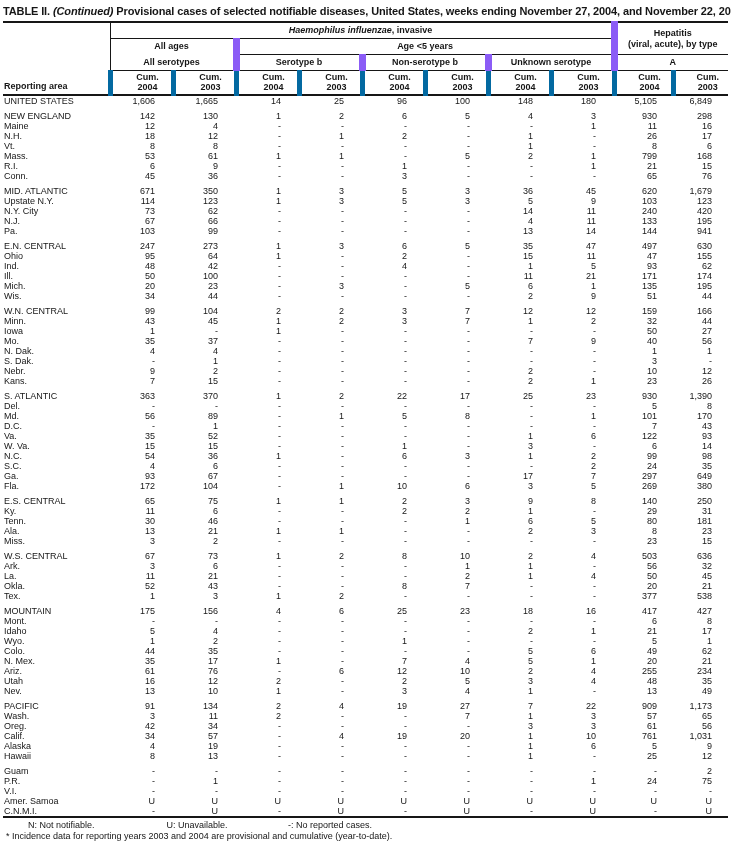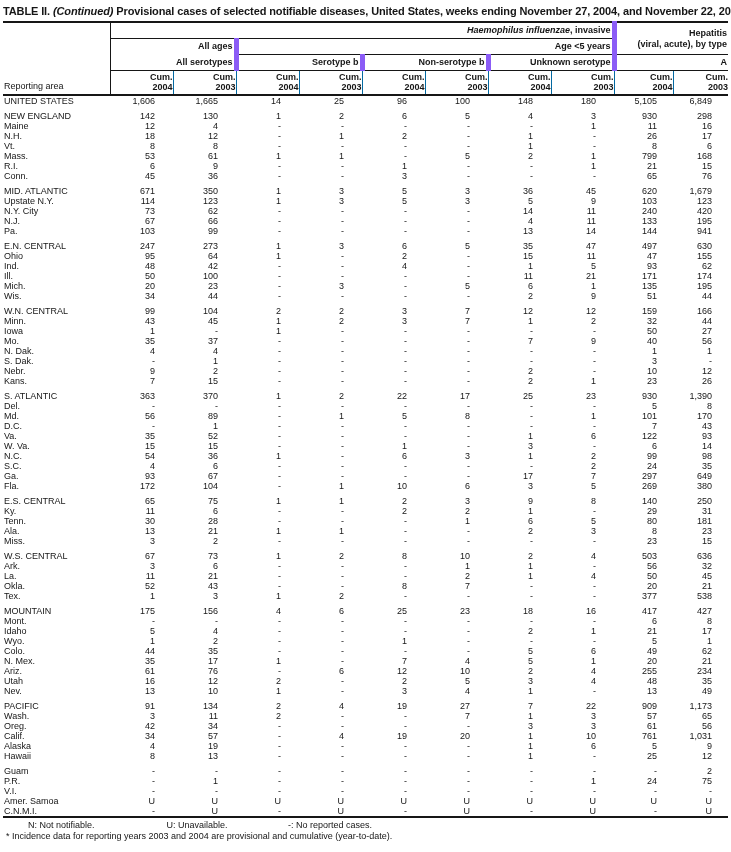--- a/index.html
+++ b/index.html
@@ -19,34 +19,34 @@
 
   table.main {
     border-collapse: collapse; table-layout: fixed;
     width: 725px; margin-top: 3px;
     border-top: 2px solid #161616;
     border-bottom: 2px solid #161616;
   }
   th, td { padding: 0; font-size: 9px; }
 
   thead th {
-    font-weight: bold; text-align: right; vertical-align: middle;
+    font-weight: bold; text-align: center; vertical-align: middle;
     line-height: 11px; padding: 2px 1px;
   }
   td.ra {
     border-right: 1px solid #161616;
     border-bottom: 2px solid #161616;
     vertical-align: bottom; text-align: left;
-    font-weight: normal; padding: 0 0 3px 1px;
+    font-weight: bold; padding: 0 0 3px 1px;
   }
-  .bl { border-left: 5px solid #8b5cf6; margin-left: 16px; }
+  .bl { border-left: 7px solid #8b5cf6; margin-left: 16px; }
   .bb { border-bottom: 1px solid #161616; }
   th.hepcell div { line-height: 11px; }
   #cum-row th {
-    border-left: 1px solid #0369a1;
+    border-left: 5px solid #0369a1;
     border-bottom: 2px solid #161616;
     line-height: 10px; padding: 1px 0 2px 12px;
   }
 
   tbody td { line-height: 10px; height: 10px; white-space: nowrap; }
   td.area { text-align: left; padding-left: 1px; }
   td.num  { text-align: right; padding-right: 18px; }
   td.num.hep { padding-right: 16px; }
   tr.sp td { height: 5px; line-height: 5px; font-size: 1px; }
 
@@ -665,21 +665,21 @@
           <td class="num">2</td>
           <td class="num">2</td>
           <td class="num">1</td>
           <td class="num">-</td>
           <td class="num hep">29</td>
           <td class="num hep">31</td>
         </tr>
         <tr>
           <td class="area">Tenn.</td>
           <td class="num">30</td>
-          <td class="num">28</td>
+          <td class="num">46</td>
           <td class="num">-</td>
           <td class="num">-</td>
           <td class="num">-</td>
           <td class="num">1</td>
           <td class="num">6</td>
           <td class="num">5</td>
           <td class="num hep">80</td>
           <td class="num hep">181</td>
         </tr>
         <tr>

